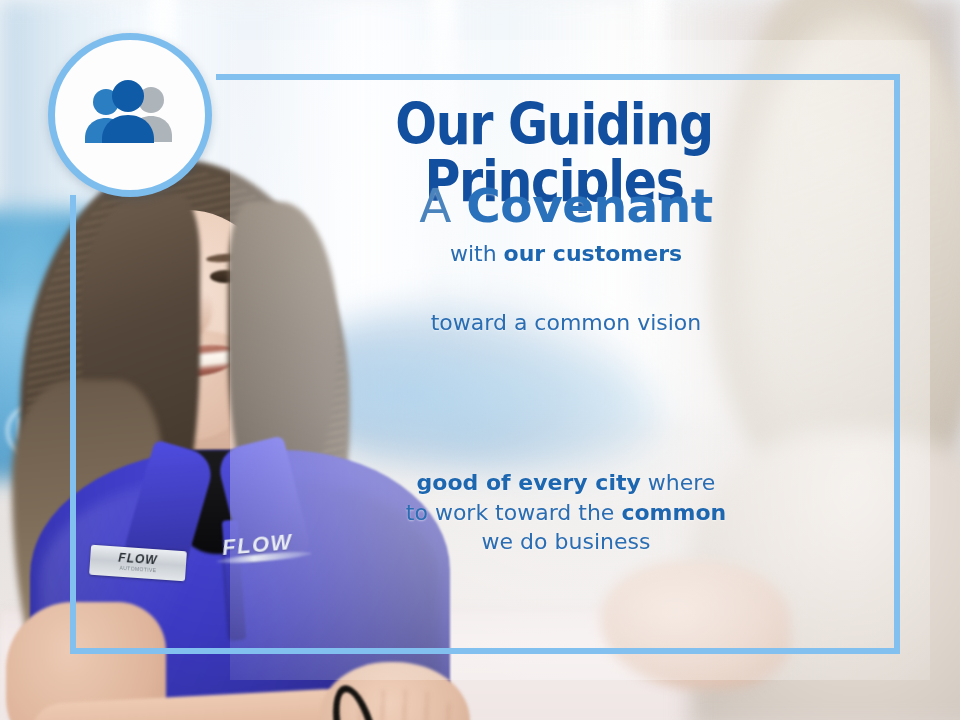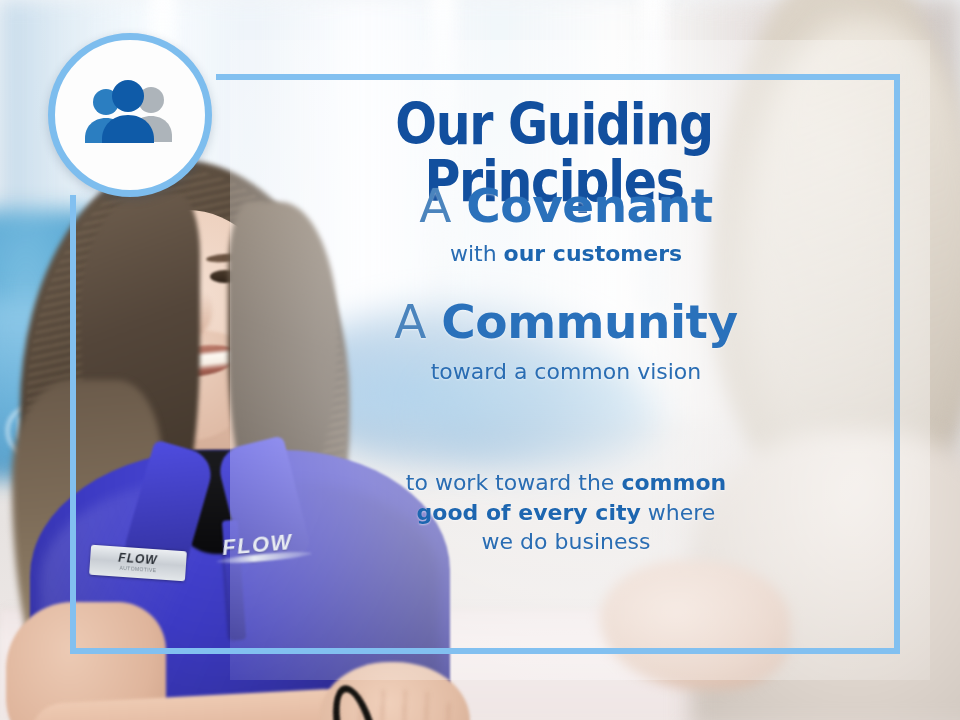--- a/index.html
+++ b/index.html
@@ -433,30 +433,26 @@
     <div class="big">
       <span class="art">A</span>
       <span class="word">Covenant</span>
     </div>
     <div class="sub">
         <div><span>with </span><b>our customers</b></div>
       </div>
   </div>
 
   <div class="block" id="block-community">
-    <div class="big">
-      <span class="art">A</span>
-      <span class="word">Community</span>
-    </div>
     <div class="sub">
         <div><span>toward a common vision</span></div>
       </div>
   </div>
 
   <div class="block" id="block-commitment">
     <div class="sub">
+        <div><b>good of every city</b><span> where</span></div>
         <div><span>to work toward the </span><b>common</b></div>
-        <div><b>good of every city</b><span> where</span></div>
         <div><span>we do business</span></div>
       </div>
   </div>
 
 </div>
 
 </body></html>

